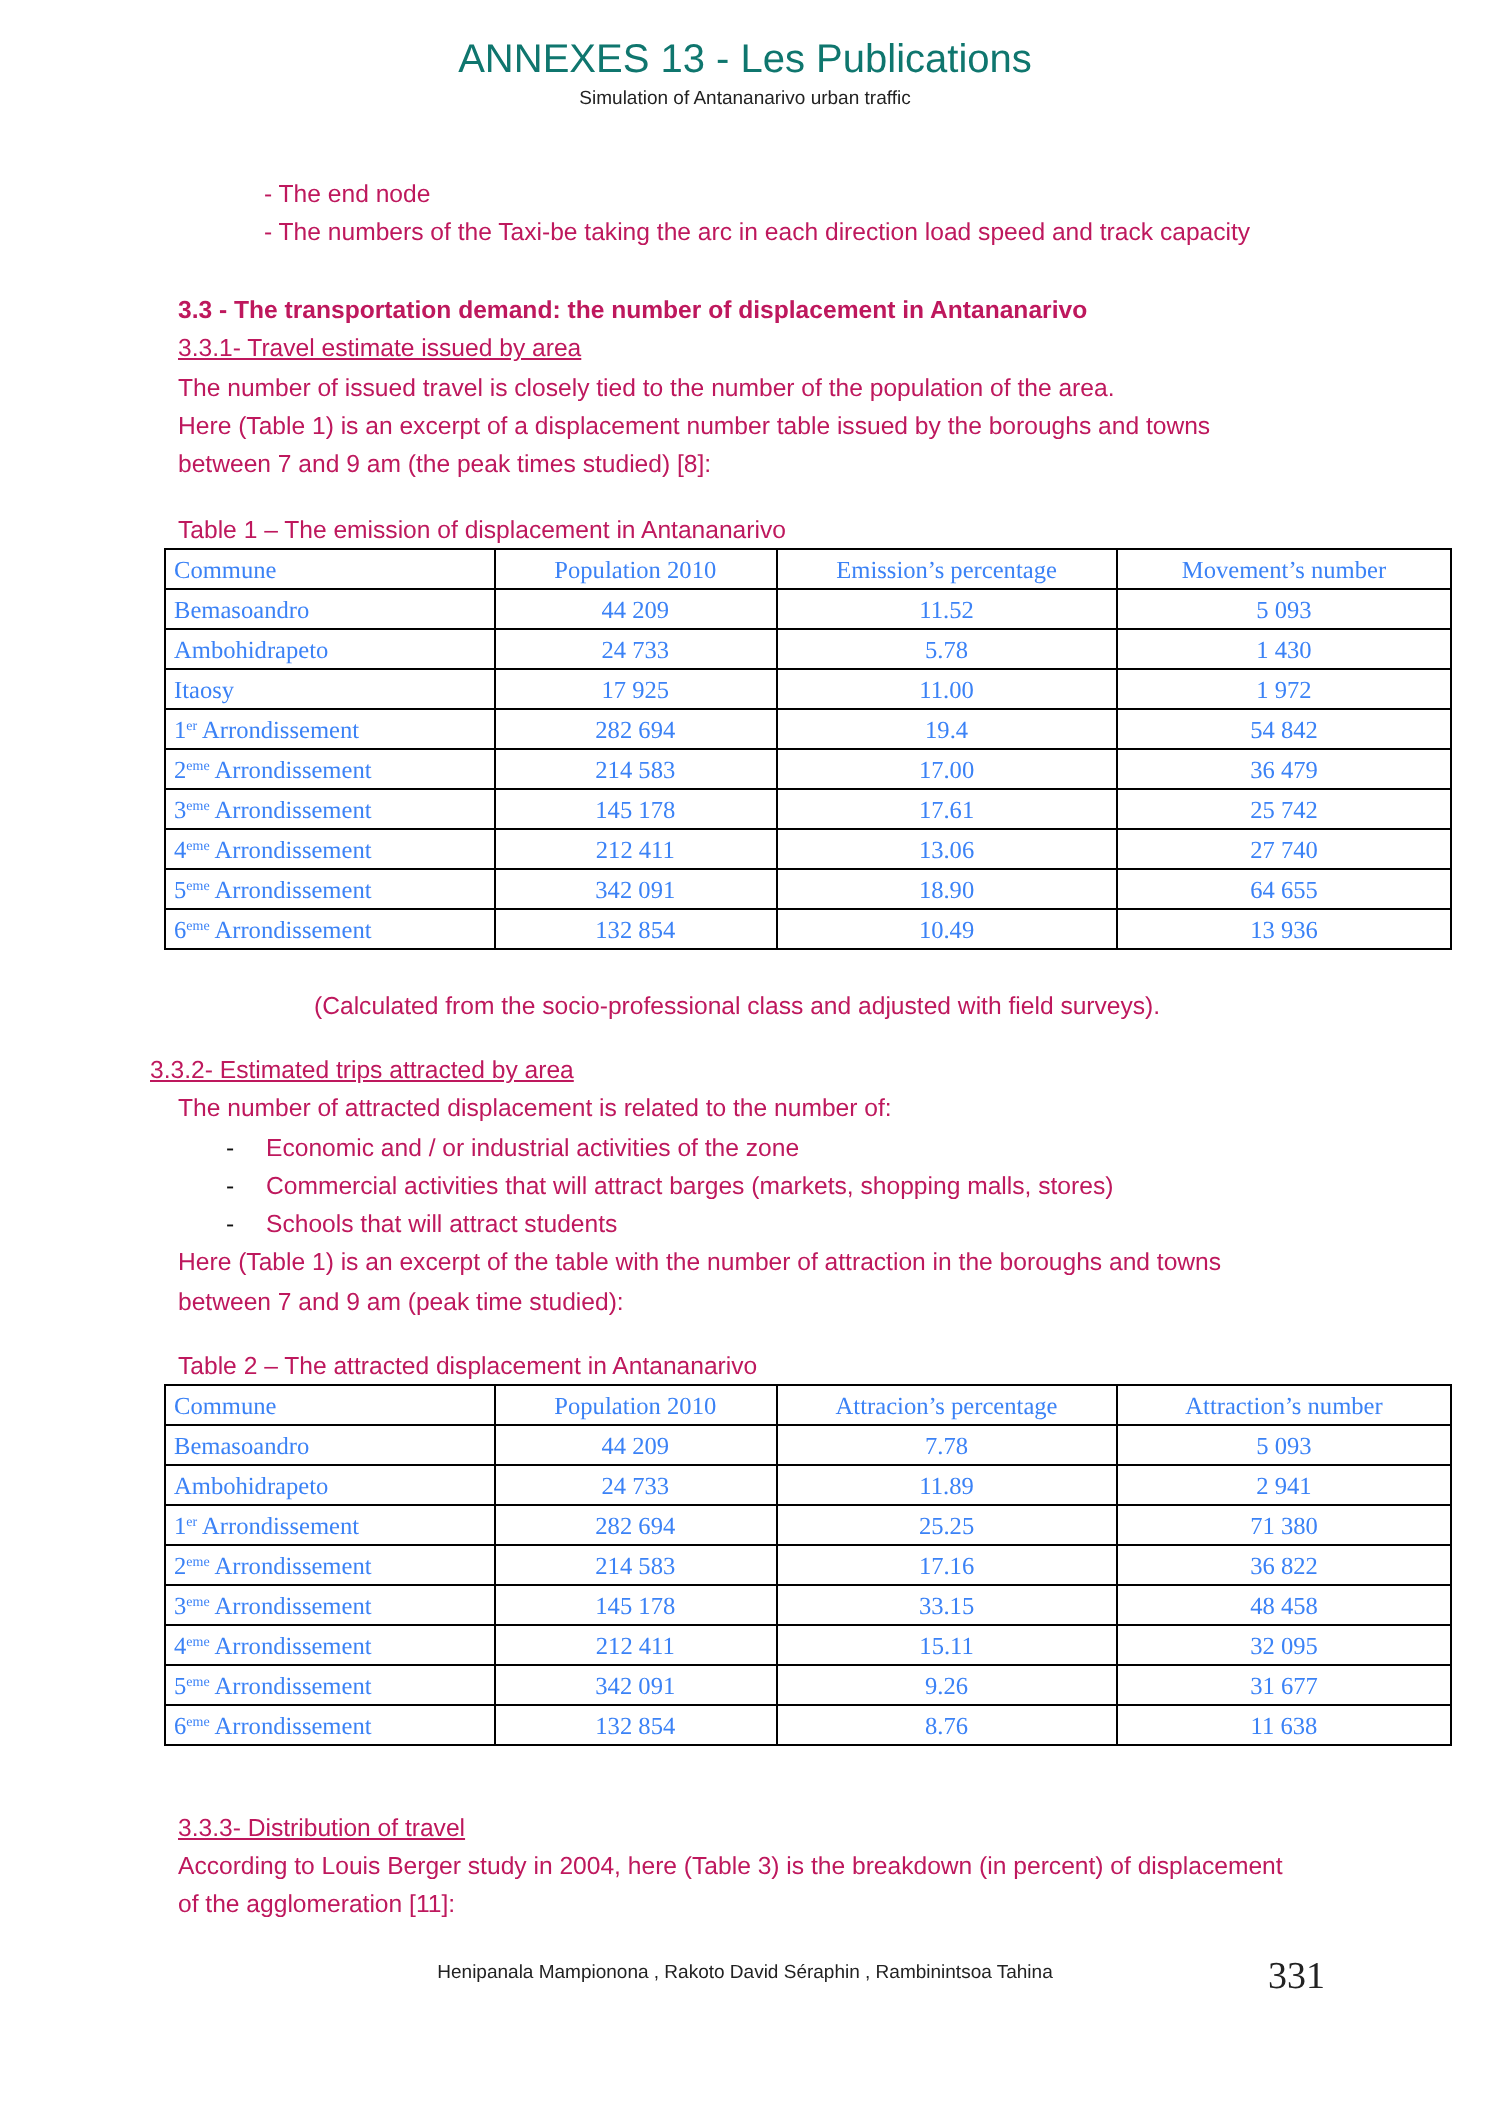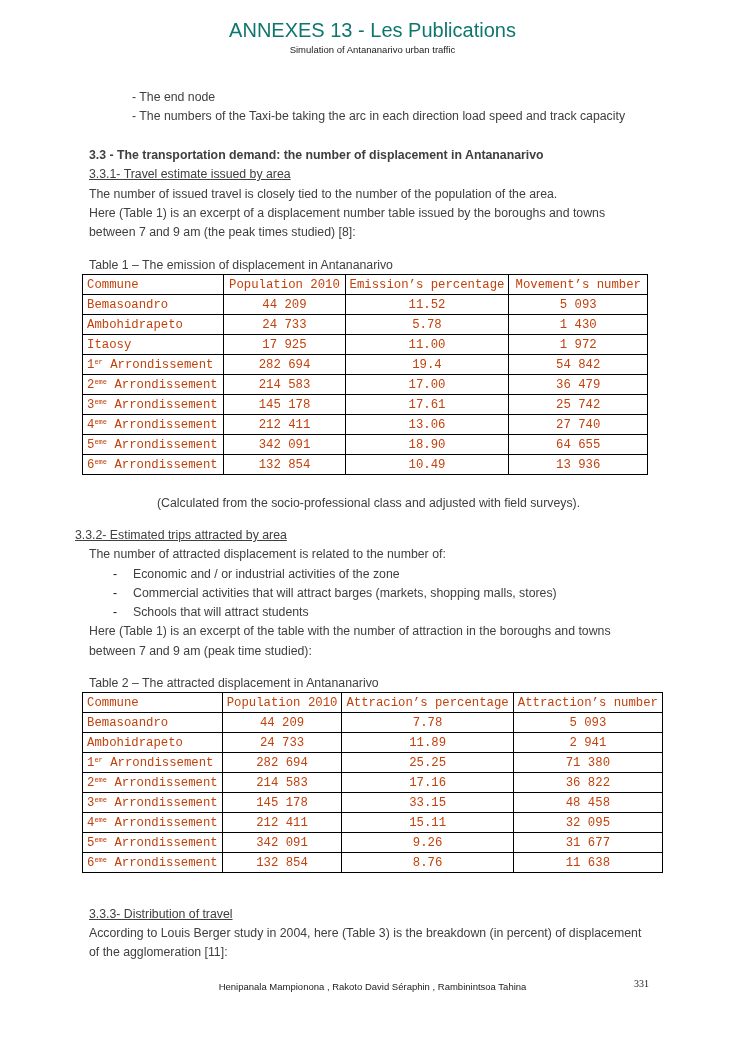--- a/index.html
+++ b/index.html
@@ -1,31 +1,31 @@
 <!DOCTYPE html>
 <html><head>
 <meta charset="utf-8">
 <style>
   html, body { margin: 0; padding: 0; background: #ffffff; }
   body { width: 745px; height: 1053px; position: relative; overflow: hidden; color: #111; font-family: "Liberation Sans", sans-serif; }
   .page { position: absolute; left: 0; top: 0; width: 745px; height: 1053px; }
   .title { position: absolute; left: 0; width: 745px; top: 19px; text-align: center; font-size: 20px; font-family: "Liberation Sans", sans-serif; color: #0f766e; }
   .subtitle { position: absolute; left: 0; width: 745px; top: 44px; text-align: center; font-size: 9.5px; color: #222; }
-  .txt { position: absolute; font-size: 12.3px; line-height: 18px; white-space: nowrap; color: #404040; font-family: "Liberation Sans", sans-serif; }
+  .txt { position: absolute; font-size: 12.3px; line-height: 18px; white-space: nowrap; color: #be185d; font-family: "Liberation Sans", sans-serif; }
   .bold { font-weight: bold; }
   .ul { text-decoration: underline; }
   .bul-dash { position: absolute; font-size: 12.3px; line-height: 18px; }
-  table.data { position: absolute; left: 82px; width: 566px; border-collapse: collapse; font-size: 12.3px; font-family: Liberation Mono, monospace; color: #c2410c; }
+  table.data { position: absolute; left: 82px; width: 644px; border-collapse: collapse; font-size: 12.3px; font-family: Liberation Serif, serif; color: #3b82f6; }
   table.data td { border: 1px solid #000; height: 19px; padding: 0 4px; line-height: 18px; white-space: nowrap; }
   table.data td.c { text-align: center; }
   table.data td.l { text-align: left; }
   col.c1 { width: 145px; } col.c2 { width: 124px; } col.c3 { width: 150px; } col.c4 { width: 147px; }
   sup { font-size: 7px; vertical-align: 4px; line-height: 0; }
   .footer-authors { position: absolute; left: 0; width: 745px; top: 981px; text-align: center; font-size: 9.5px; color: #222; }
-  .footer-page { position: absolute; left: 634px; top: 978px; font-size: 10px; font-family: "Liberation Serif", serif; color: #222; }
+  .footer-page { position: absolute; left: 634px; top: 978px; font-size: 19px; font-family: "Liberation Serif", serif; color: #222; }
 </style>
 </head>
 <body>
 
 <div class="page">
 
   <div class="title">ANNEXES 13 - Les Publications</div>
   <div class="subtitle">Simulation of Antananarivo urban traffic</div>
 
   <div class="txt" style="left:132px; top:88px;">- The end node</div>

